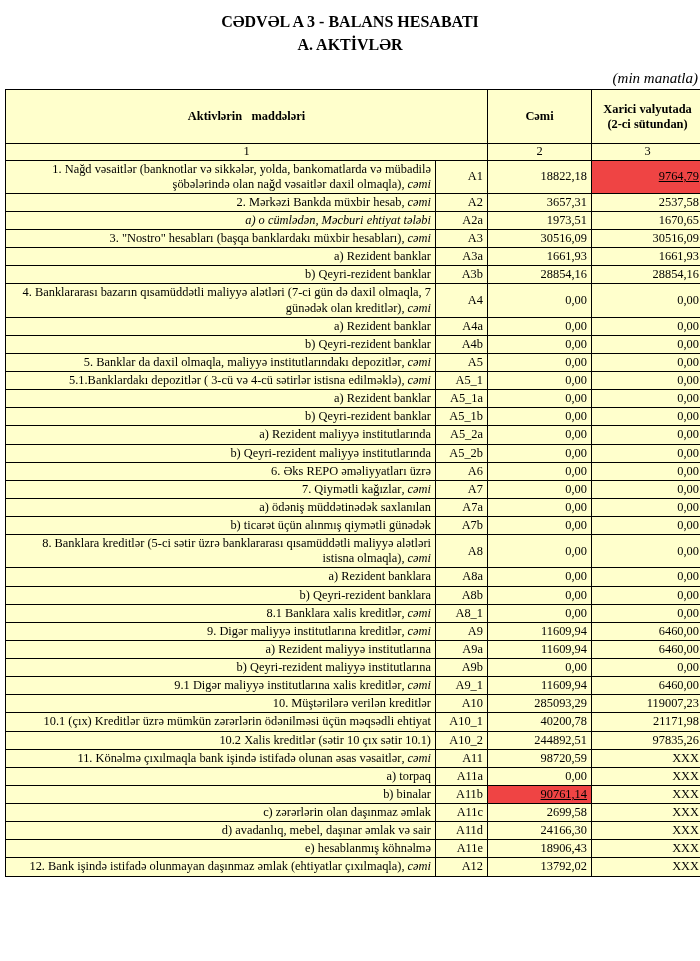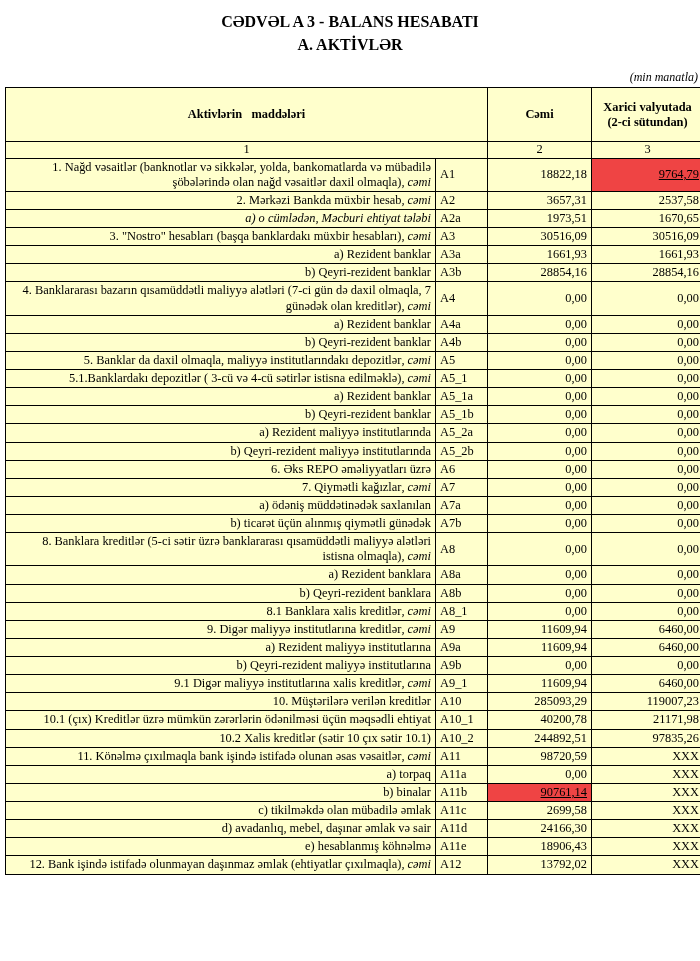--- a/index.html
+++ b/index.html
@@ -1,28 +1,28 @@
 <!DOCTYPE html>
 <html><head>
 <meta charset="utf-8">
 <style>
   html,body{margin:0;padding:0;background:#ffffff;color:#000;
     font-family:"Liberation Serif","DejaVu Serif",serif;}
   .page{width:700px;min-height:961px;margin:0 auto;box-sizing:border-box;padding-top:10px;}
   .title{ text-align:center;font-weight:bold;font-size:16px;line-height:1.45;}
-  .unit-note{ text-align:right;font-style:italic;font-size:12px;margin:14px 2px 2px 0;}
+  .unit-note{ text-align:right;font-style:italic;font-size:15px;margin:14px 2px 2px 0;}
   table{border-collapse:collapse;width:698px;margin:0 5px;table-layout:fixed;}
   td,th{border:1px solid #000;background:#FFFFCC;font-size:12.4px;line-height:1.22;
     padding:1px 4px;vertical-align:middle;box-sizing:border-box;font-weight:normal;}
   th{font-weight:bold;text-align:center;}
   .hdr-items{white-space:pre-wrap;height:54px;}
   .hdr-num{font-weight:normal;padding:0 4px;}
   .lab{text-align:right;}
   .lab.indent{padding-left:32px;}
-  .code{text-align:left;}
+  .code{text-align:right;}
   .num{text-align:right;}
   .center{text-align:right;}
   .whitebg{background:#ef4444;text-decoration:underline;}
 </style>
 </head>
 <body>
 
 <div class="page">
   <div class="title">
     <div>CƏDVƏL A 3 - BALANS HESABATI</div>
@@ -243,21 +243,21 @@
     <td class="num">0,00</td>
     <td class="center">XXX</td>
   </tr>
         <tr>
     <td class="lab indent">b) binalar</td>
     <td class="code">A11b</td>
     <td class="num whitebg">90761,14</td>
     <td class="center">XXX</td>
   </tr>
         <tr>
-    <td class="lab indent">c) tikilməkdə olan mübadilə əmlak</td>
+    <td class="lab indent">c) zərərlərin olan daşınmaz əmlak</td>
     <td class="code">A11c</td>
     <td class="num">2699,58</td>
     <td class="center">XXX</td>
   </tr>
         <tr>
     <td class="lab indent">d) avadanlıq, mebel, daşınar əmlak və sair</td>
     <td class="code">A11d</td>
     <td class="num">24166,30</td>
     <td class="center">XXX</td>
   </tr>

